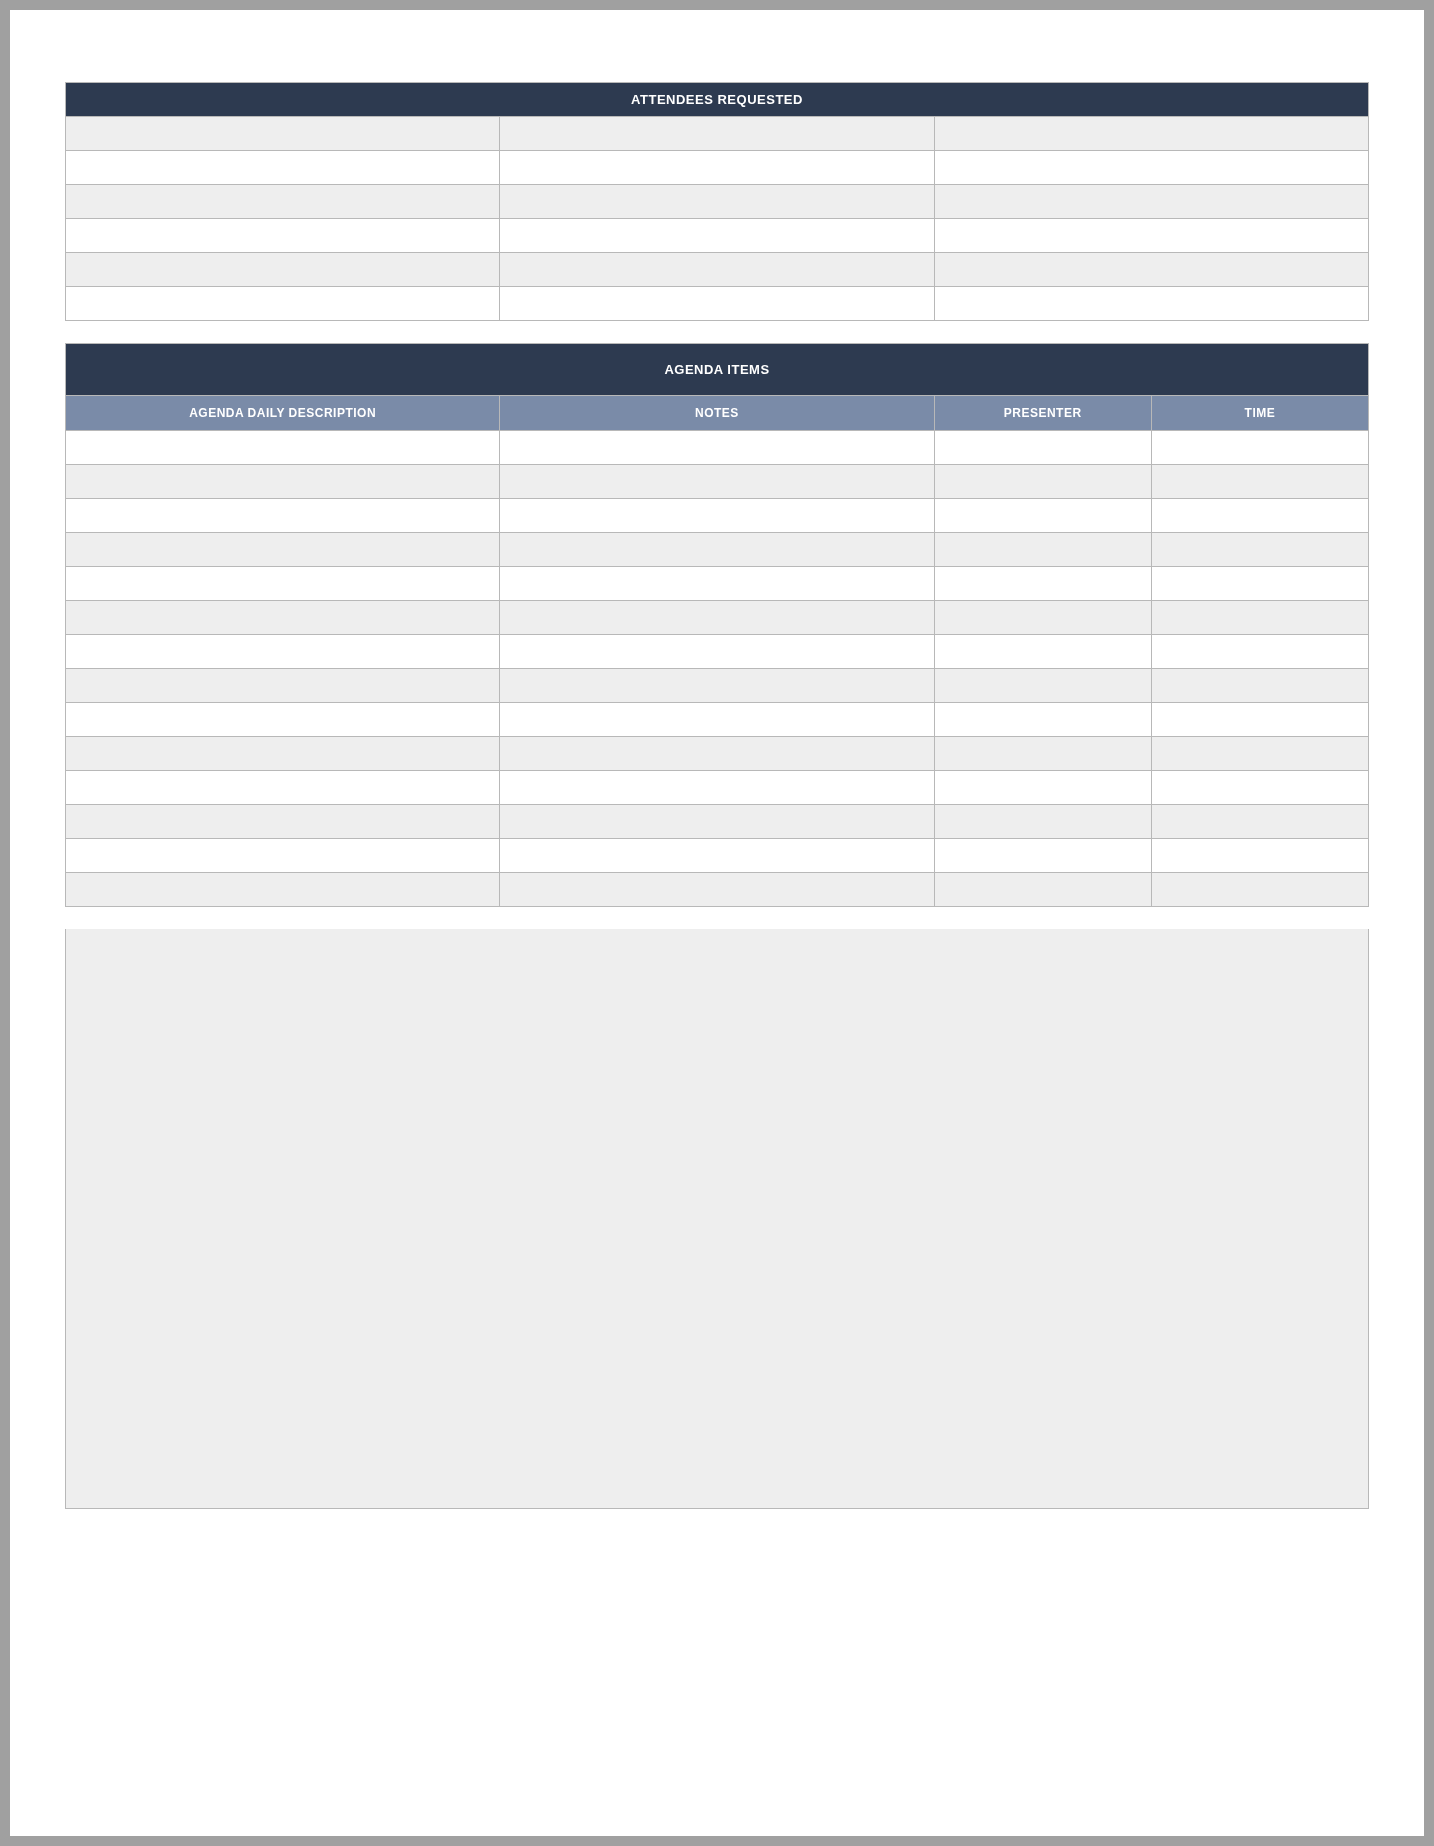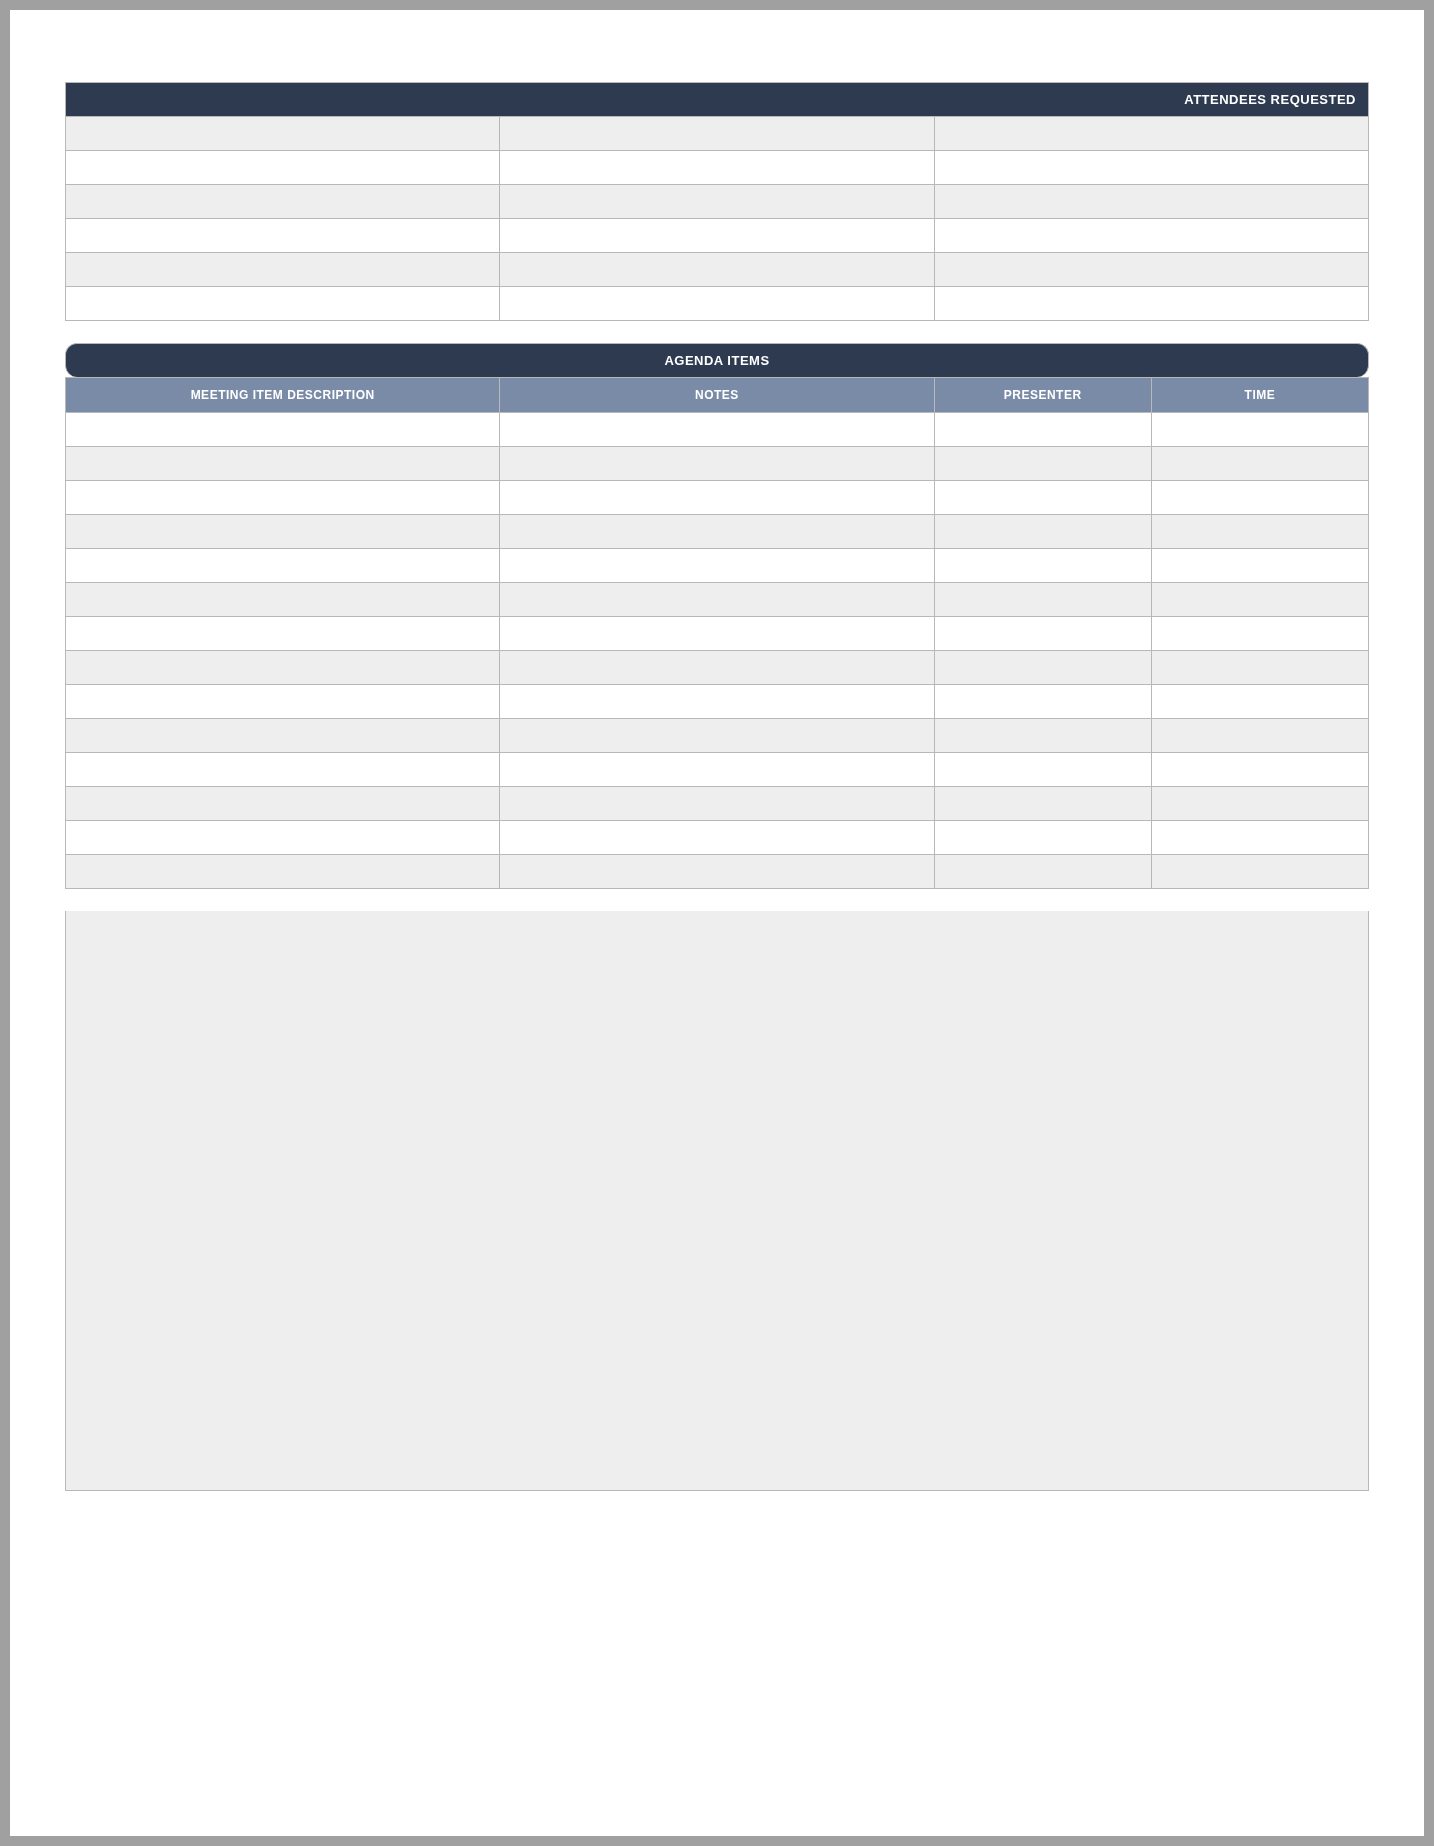--- a/index.html
+++ b/index.html
@@ -25,32 +25,31 @@
       color: #9c9c9c;
       letter-spacing: 1px;
       margin-bottom: 12px;
     }
     .section-header-dark {
       background: #2d3a50;
       color: #ffffff;
       font-weight: bold;
       font-size: 13px;
       text-align: center;
-      padding: 9px 0;
-      letter-spacing: 0.5px;
-      border-radius: 12px;
+      padding: 18px 0;
+      letter-spacing: 0.5px;
     }
     .section-header-dark-left {
       background: #2d3a50;
       color: #ffffff;
       font-weight: bold;
       font-size: 13px;
       padding: 9px 12px;
       letter-spacing: 0.5px;
-      text-align: right;
+      text-align: center;
     }
     .subheader-blue {
       background: #7a8ba8;
       color: #ffffff;
       font-weight: bold;
       font-size: 12px;
       text-align: center;
       padding: 10px 0;
       letter-spacing: 0.5px;
     }
@@ -145,21 +144,21 @@
         </tr>
       </tbody>
   </table>
 
   <div class="section-gap"></div>
 
   <div class="section-header-dark" style="border:1px solid #b8b8b8; border-bottom:none;">AGENDA ITEMS</div>
   <table>
     <thead>
       <tr>
-        <th class="subheader-blue col-desc">MEETING ITEM DESCRIPTION</th>
+        <th class="subheader-blue col-desc">AGENDA DAILY DESCRIPTION</th>
         <th class="subheader-blue col-notes">NOTES</th>
         <th class="subheader-blue col-presenter">PRESENTER</th>
         <th class="subheader-blue col-time">TIME</th>
       </tr>
     </thead>
     <tbody id="agenda-body">
         <tr class="row-white">
           <td class="col-desc"></td>
           <td class="col-notes"></td>
           <td class="col-presenter"></td>

